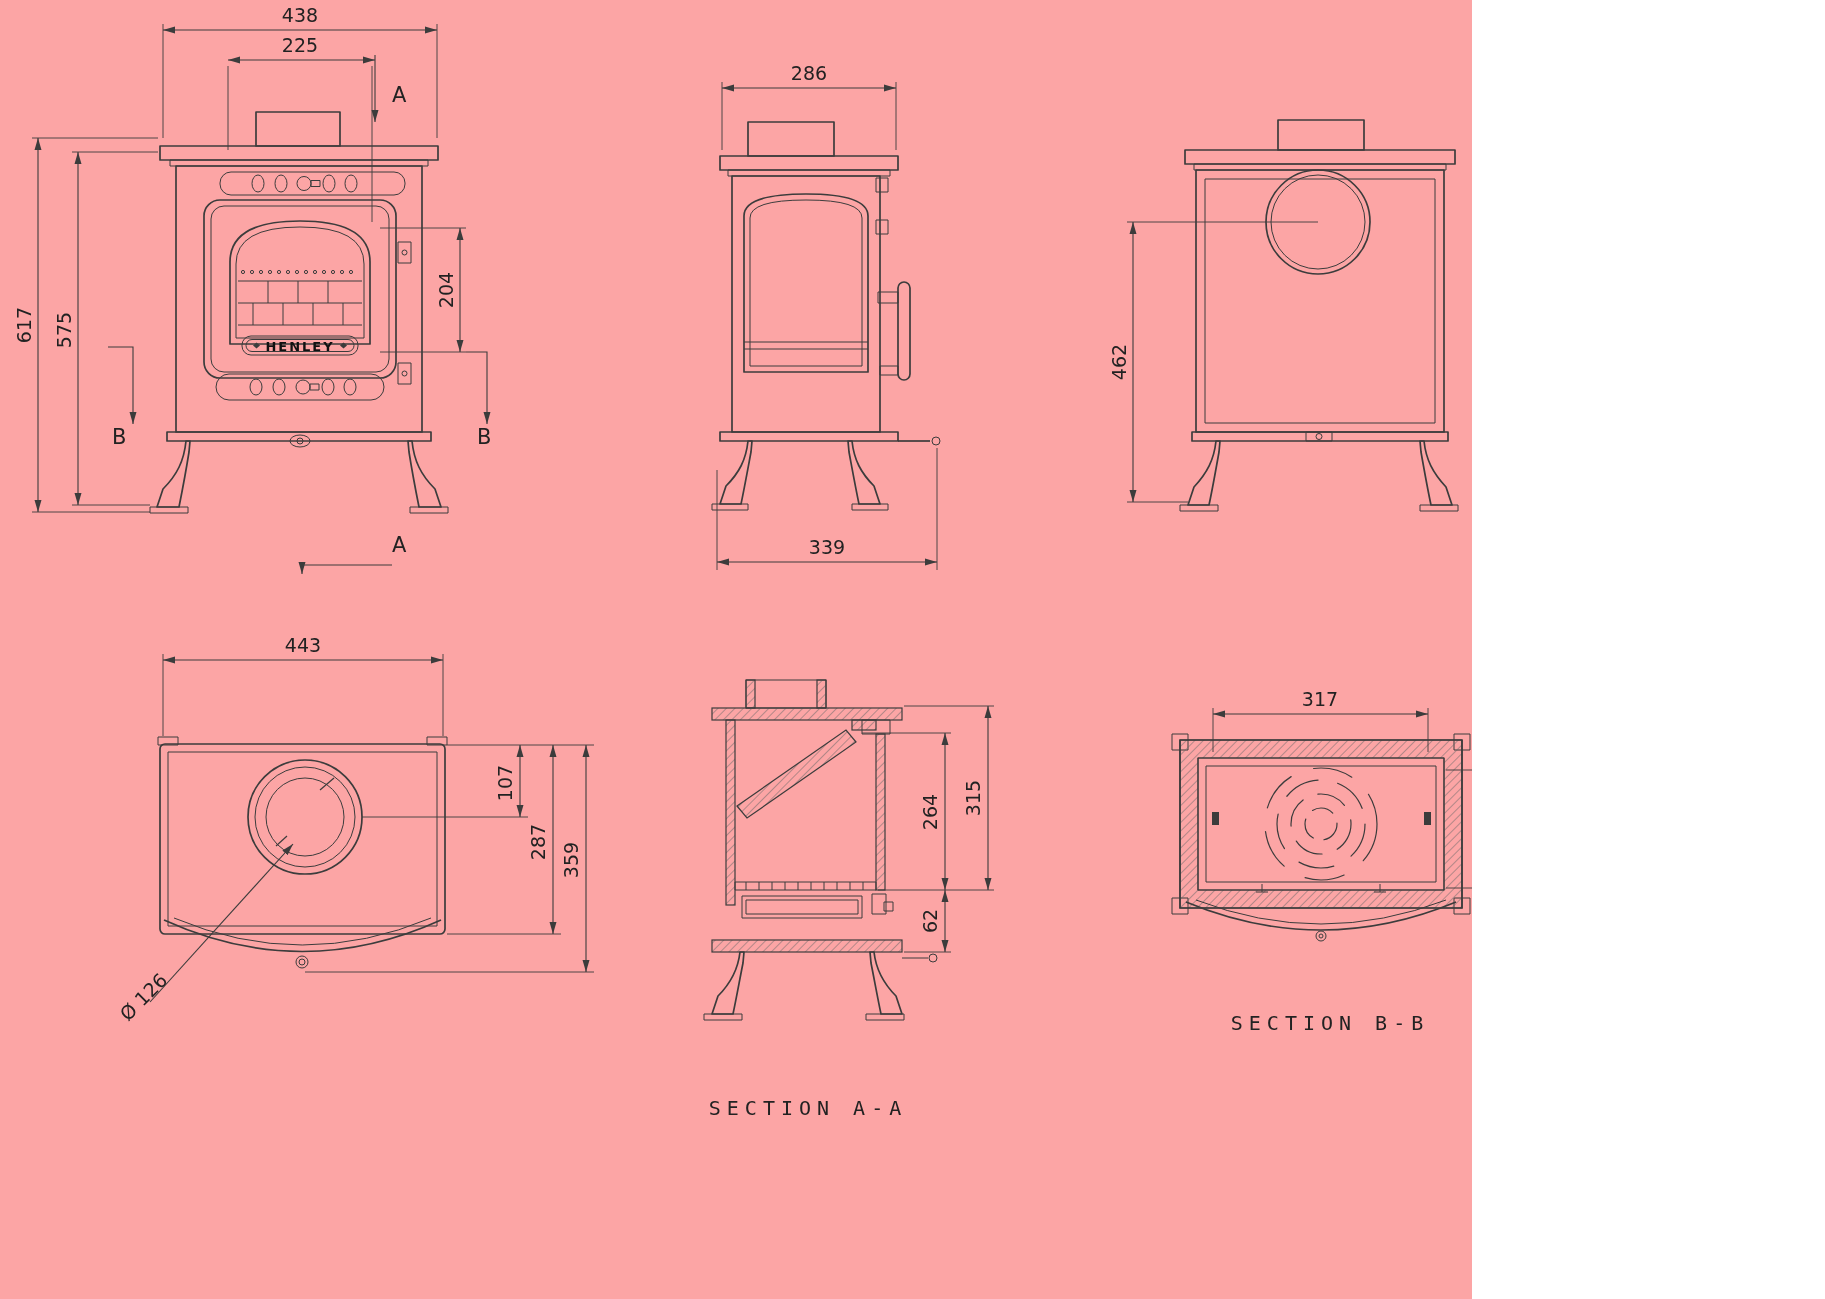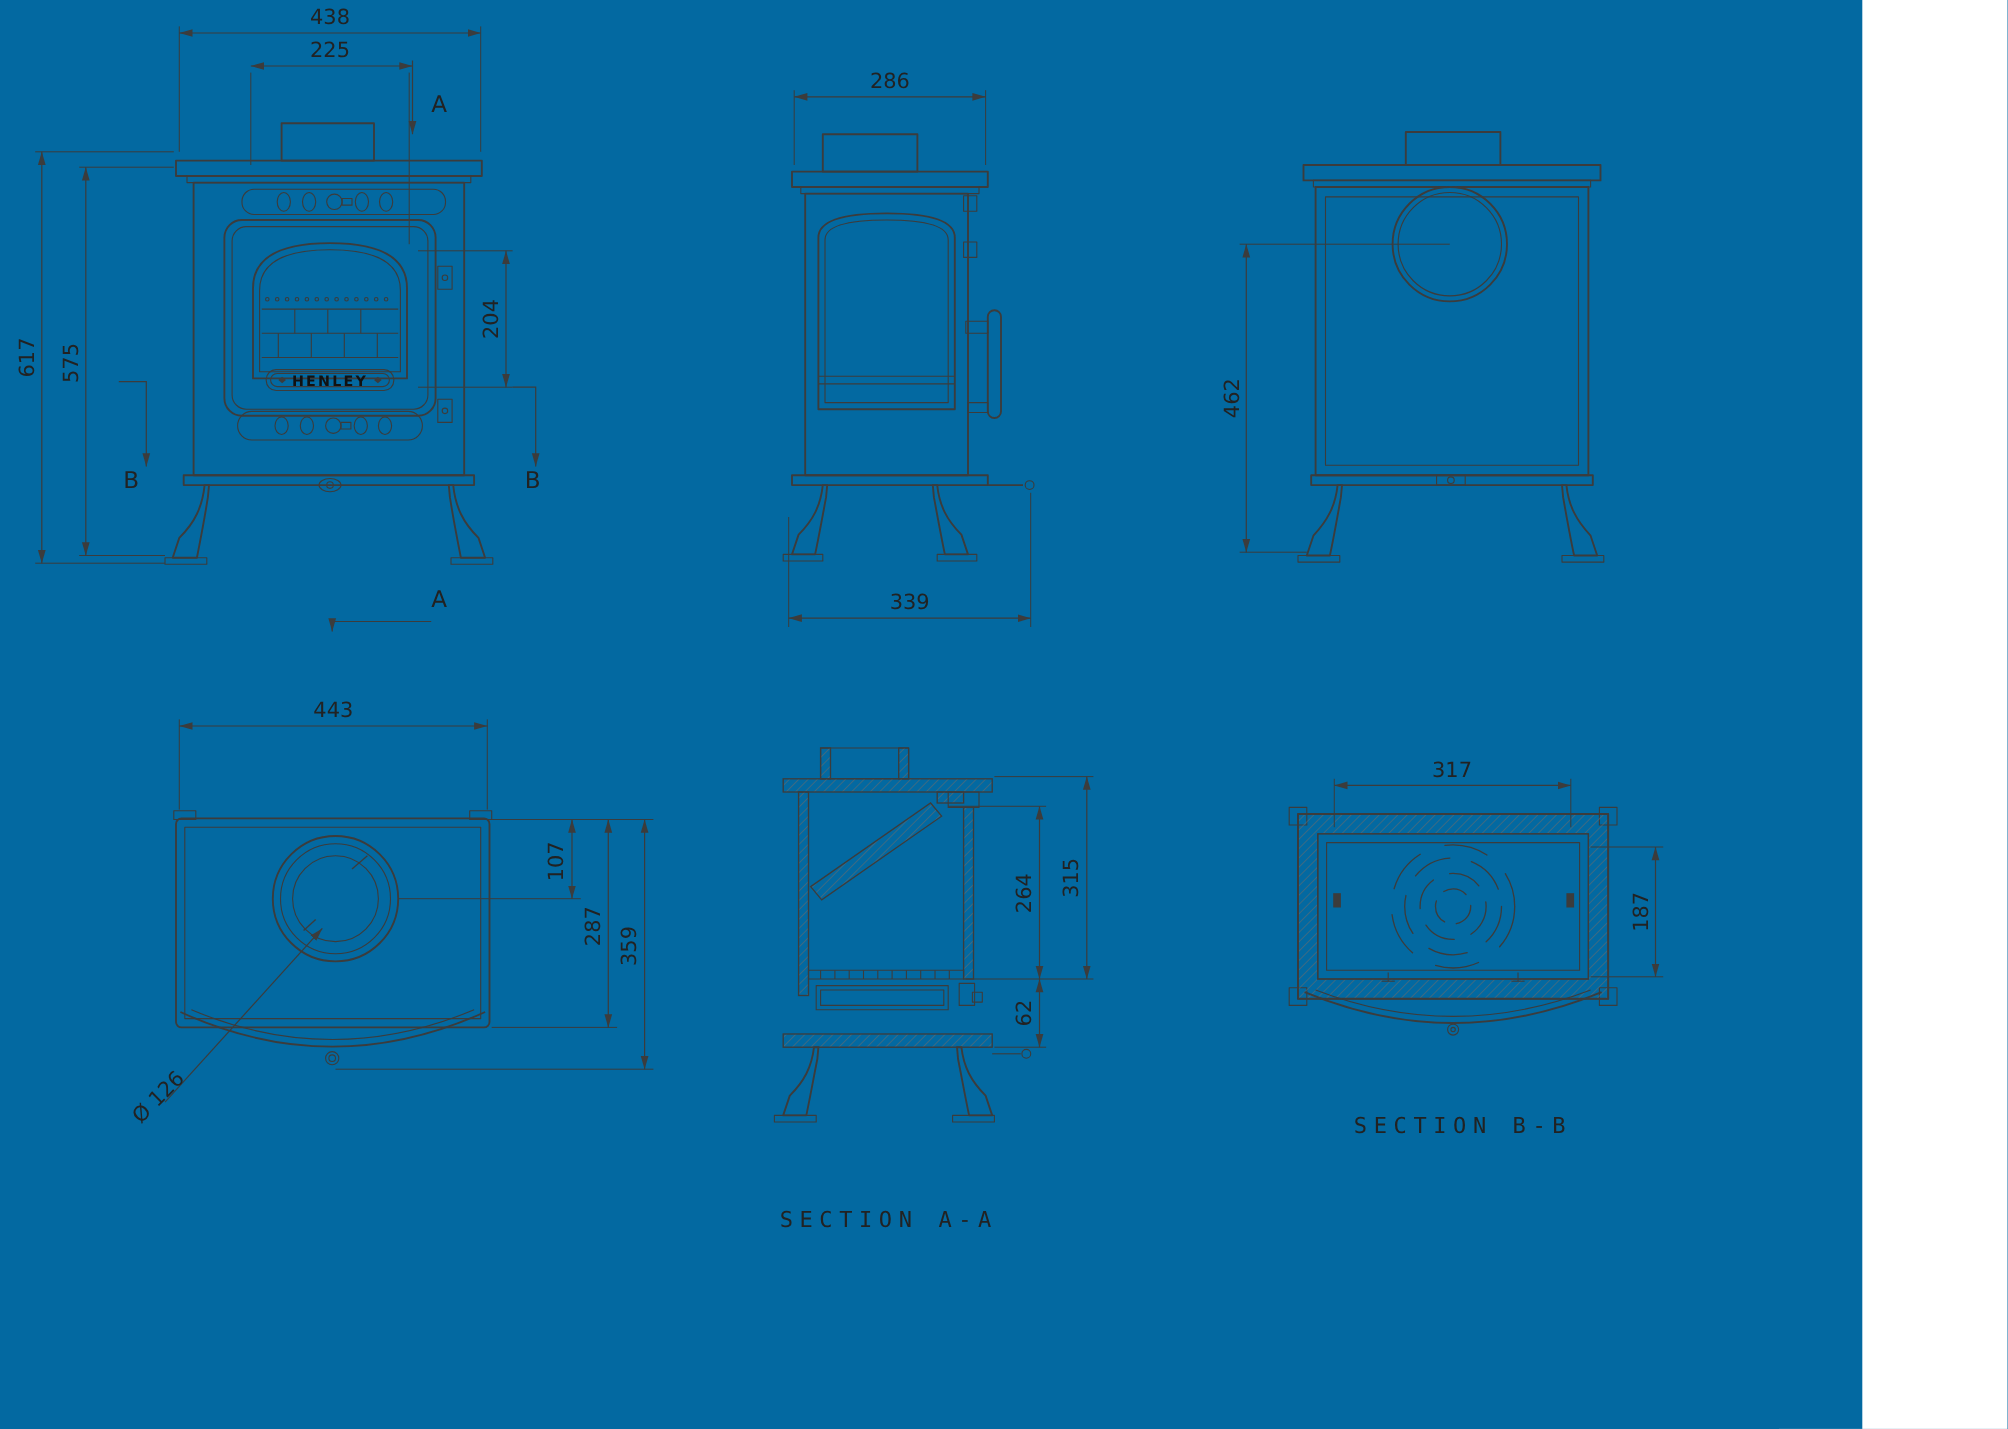--- a/index.html
+++ b/index.html
@@ -1,17 +1,17 @@
 <!DOCTYPE html>
 <html><head>
 <meta charset="utf-8">
 <style>
   * { margin:0; padding:0; box-sizing:border-box; }
   body { background:#ffffff; }
-  .sheet { position:relative; width:1693px; height:1299px; background:#0369a1;
+  .sheet { position:relative; width:1472px; height:1299px; background:#fca5a5;
            font-family:"DejaVu Sans", sans-serif; overflow:hidden; }
   svg { position:absolute; left:0; top:0; }
   .ln  { fill:none; stroke:#3c3c3c; stroke-width:1.7; stroke-linejoin:round; }
   .tn  { fill:none; stroke:#3c3c3c; stroke-width:1; stroke-linejoin:round; }
   .dim { stroke:#3c3c3c; stroke-width:1.1; fill:none; }
   .ext { stroke:#3c3c3c; stroke-width:0.9; fill:none; }
   .hsh { stroke:#3c3c3c; stroke-width:1.2; }
   .dimtxt { font-family:"DejaVu Sans", sans-serif; font-size:19px; fill:#222222; }
   .mark   { font-family:"DejaVu Sans", sans-serif; font-size:21px; fill:#222222; }
   .sect   { font-family:"DejaVu Sans Mono", monospace; font-size:20px; letter-spacing:6px; fill:#222222; }

